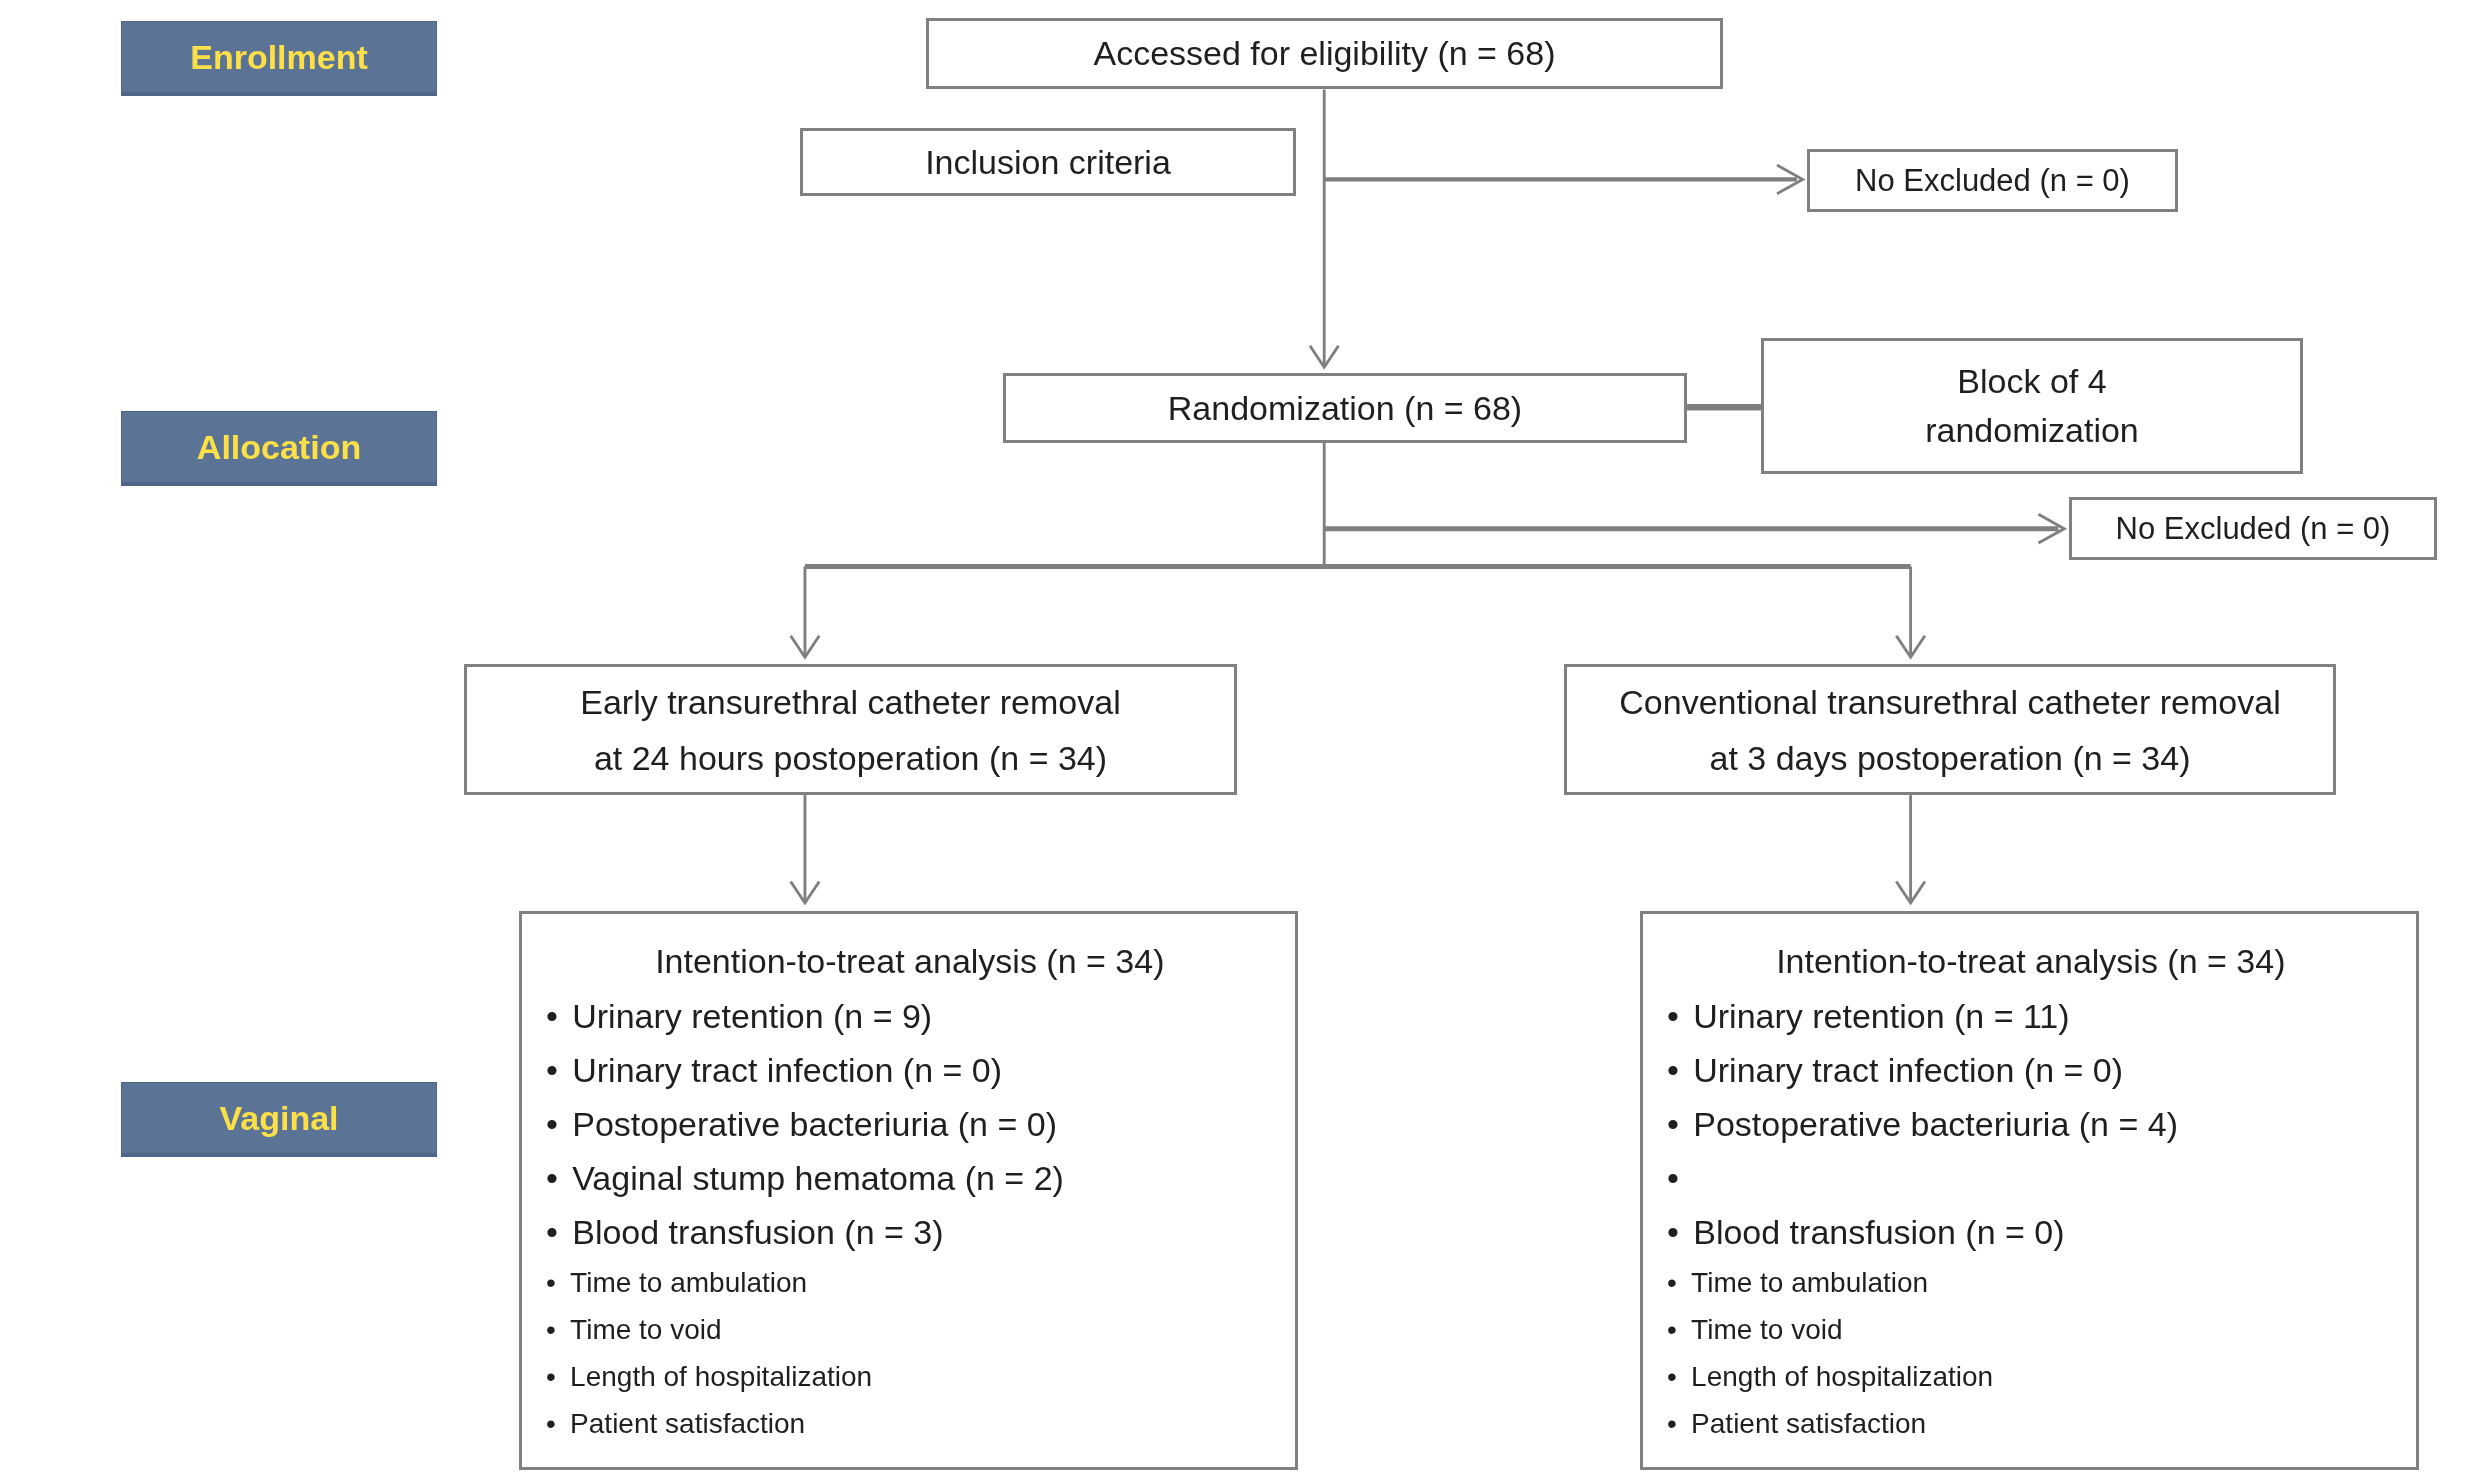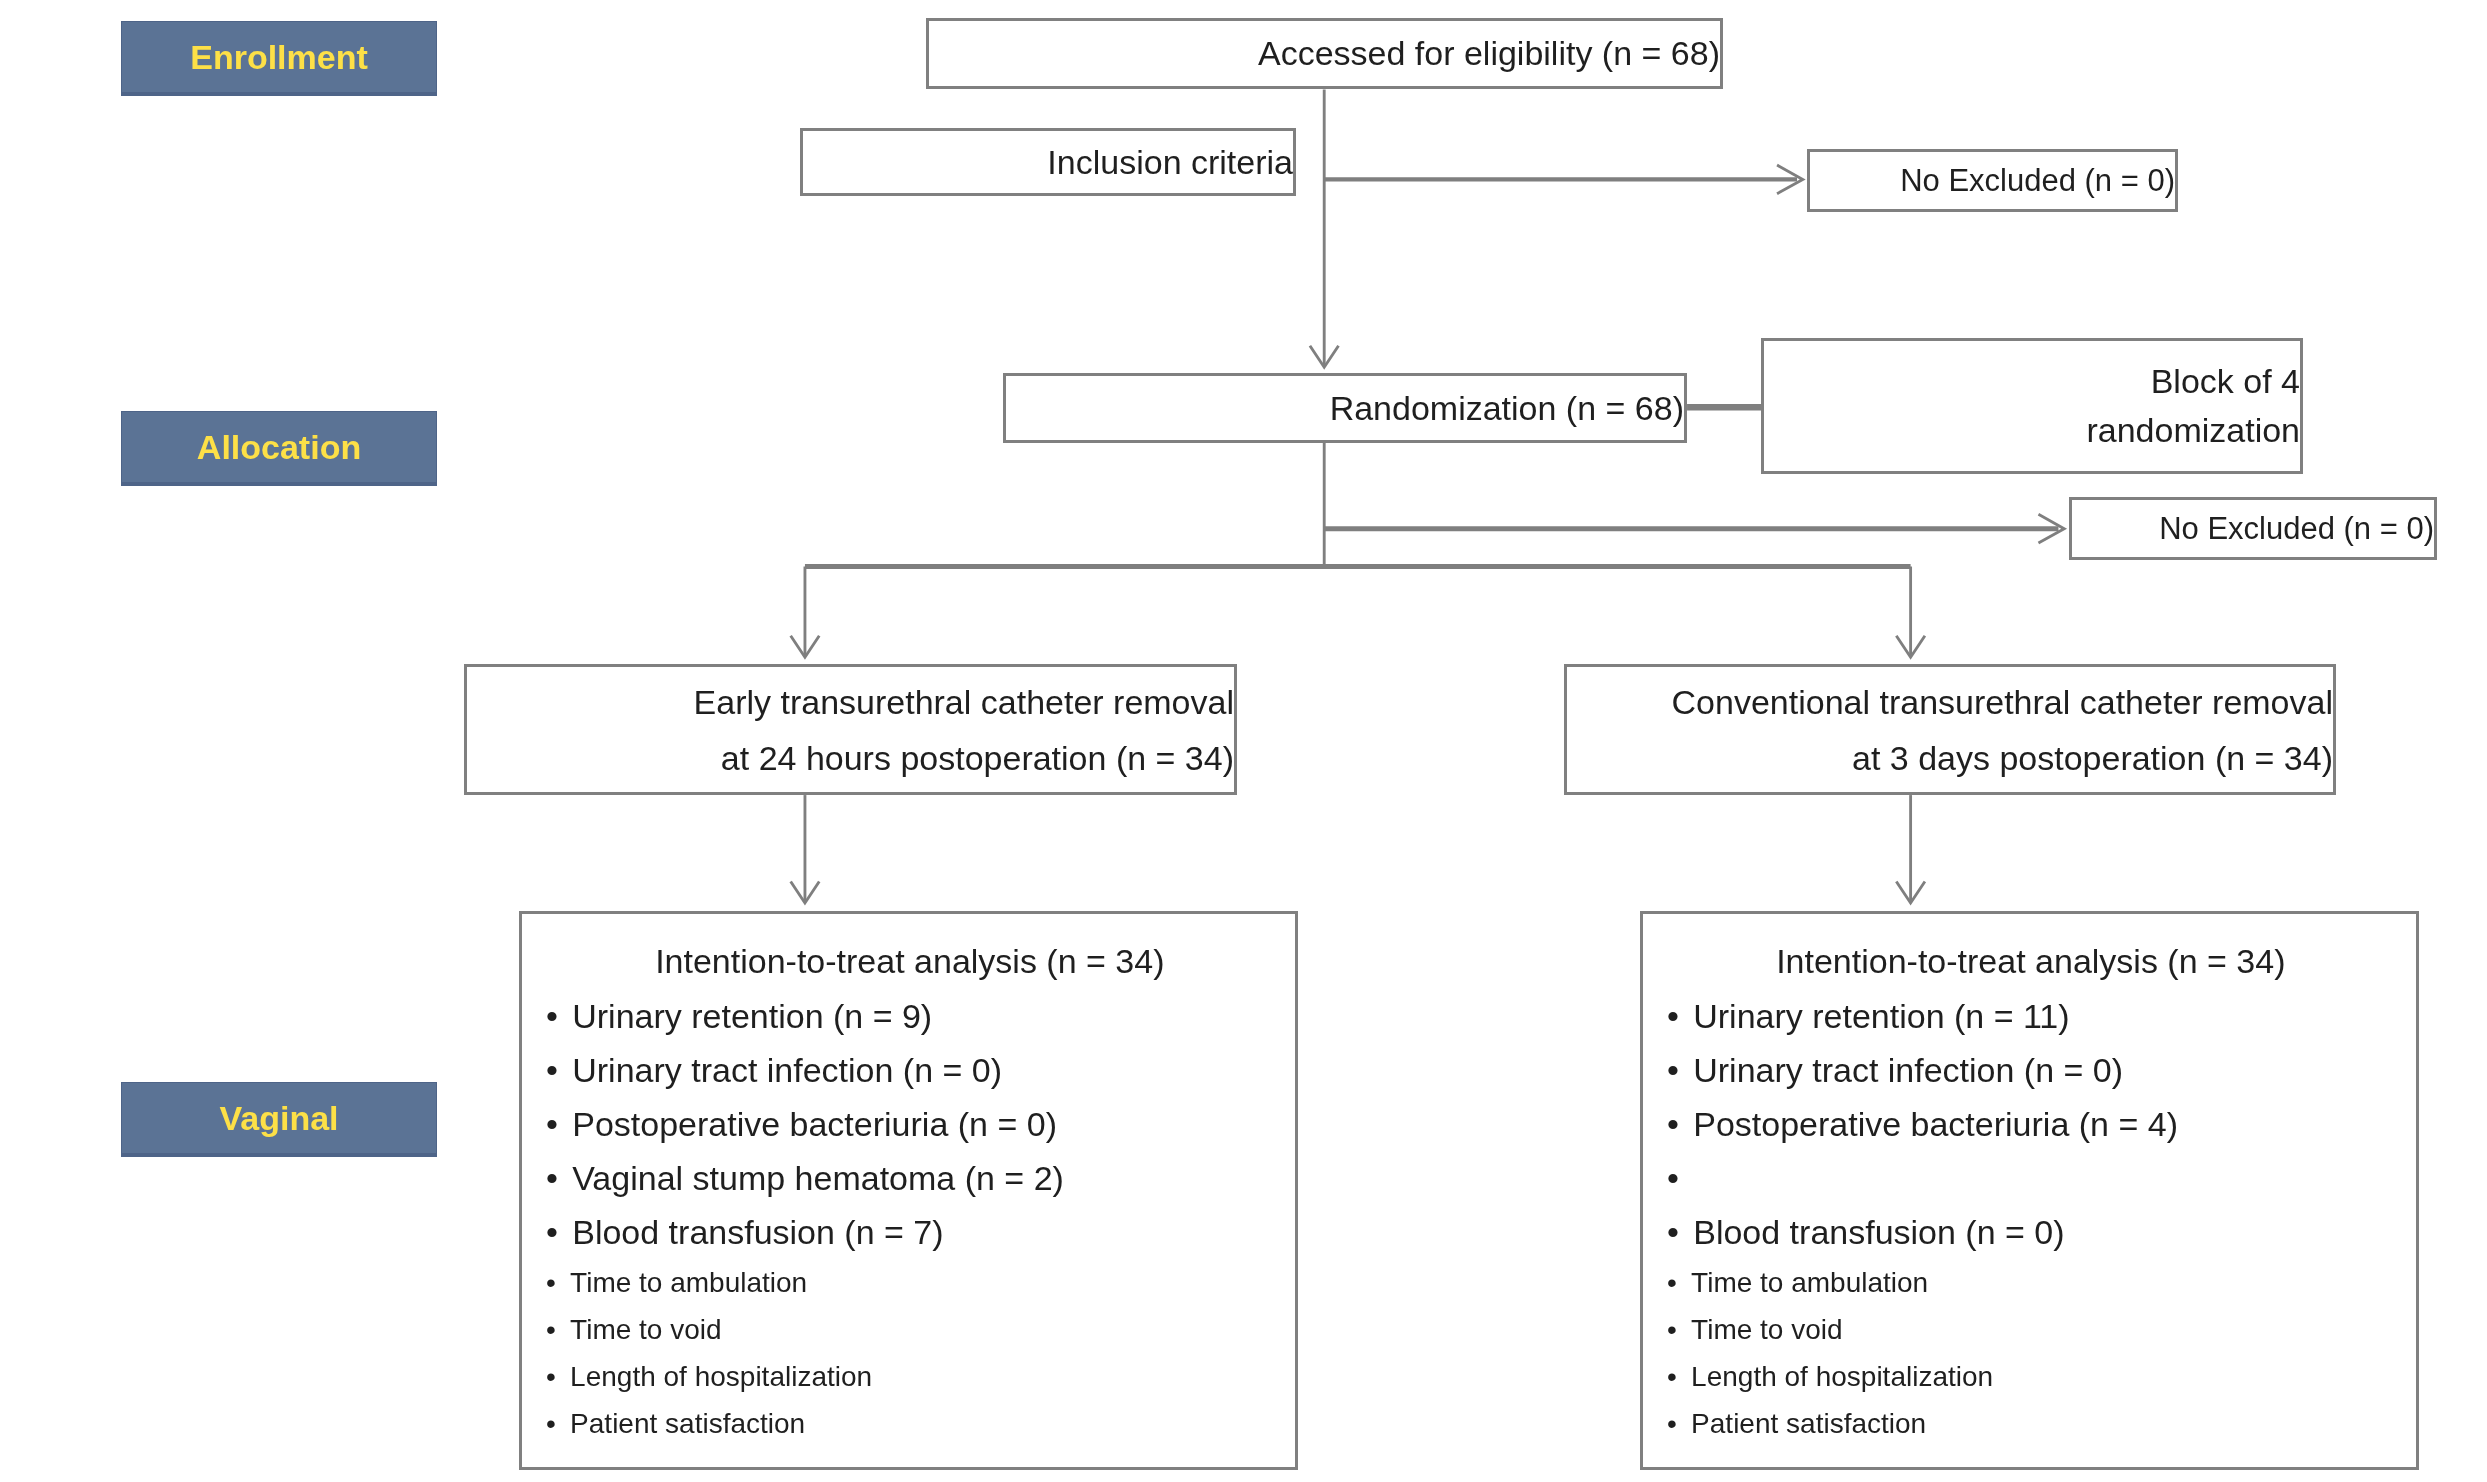--- a/index.html
+++ b/index.html
@@ -35,21 +35,21 @@
     font-size: 34px;
     z-index: 2;
   }
   .box {
     position: absolute;
     background: #ffffff;
     border: 3.6px solid var(--box_border, #808080);
     box-sizing: border-box;
     display: flex;
     flex-direction: column;
-    align-items: flex-end;
+    align-items: center;
     justify-content: center;
     text-align: center;
     font-size: 34px;
     line-height: 53px;
     z-index: 2;
   }
   #box-eligibility   { left: 926px; top: 18px;   width: 797px; height: 71px; }
   #box-inclusion     { left: 800px; top: 128px;  width: 496px;  height: 68px;  }
   #box-excluded-top  { left: 1807px; top: 149px;  width: 371px;  height: 63px;  font-size: 31px; }
   #box-randomization { left: 1003px; top: 373px;  width: 684px;  height: 70px;  }
@@ -172,21 +172,21 @@
     <div class="row big">
       <span class="bullet">•</span>
       <span>Postoperative bacteriuria (n = 0)</span>
     </div>
     <div class="row big">
       <span class="bullet">•</span>
       <span>Vaginal stump hematoma (n = 2)</span>
     </div>
     <div class="row big">
       <span class="bullet">•</span>
-      <span>Blood transfusion (n = 7)</span>
+      <span>Blood transfusion (n = 3)</span>
     </div>
     <div class="row small">
       <span class="bullet">•</span>
       <span>Time to ambulation</span>
     </div>
     <div class="row small">
       <span class="bullet">•</span>
       <span>Time to void</span>
     </div>
     <div class="row small">

